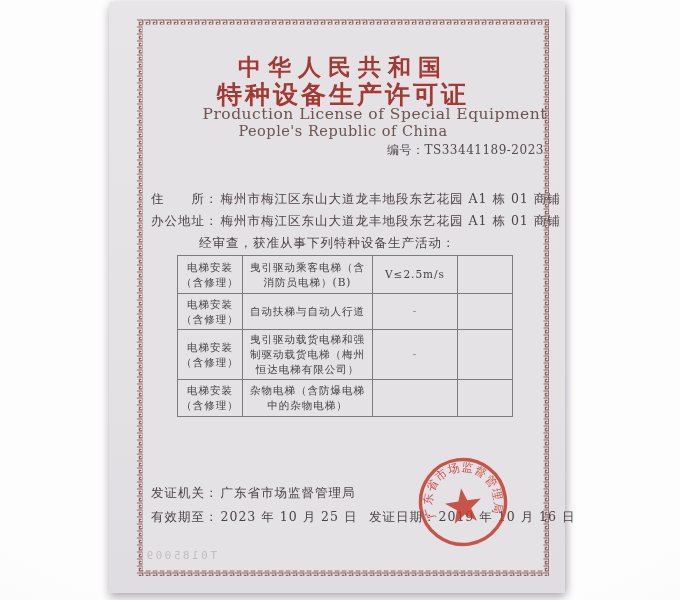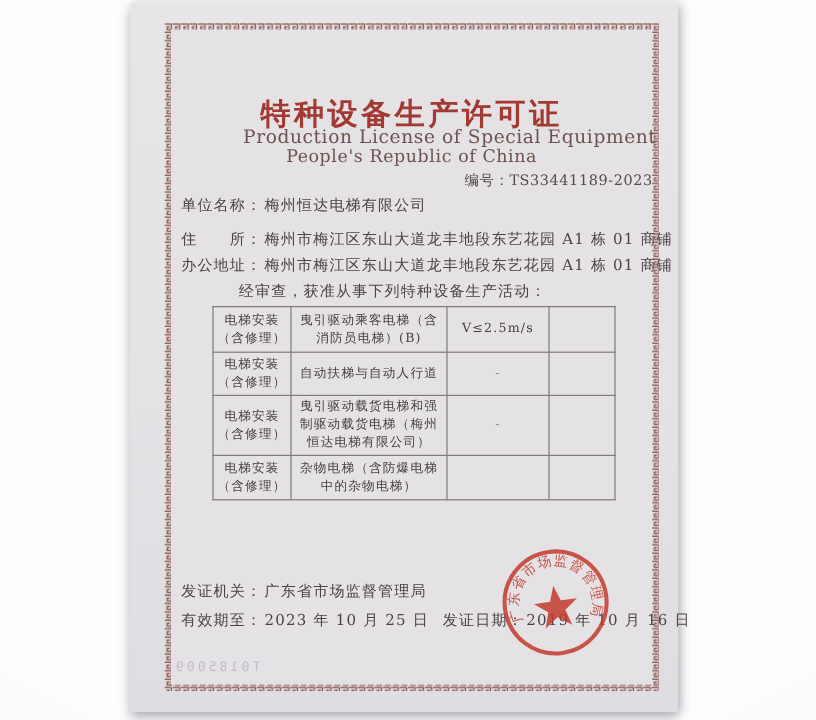--- a/index.html
+++ b/index.html
@@ -52,31 +52,29 @@
         <pattern id="gk" width="7" height="7" patternUnits="userSpaceOnUse">
           <path d="M0 1 H5.8 V5.8 H2.4 V3.4 H4.4" fill="none" stroke="#8d5c55" stroke-width="1.2"></path>
         </pattern>
       </defs>
       <rect x="0" y="0" width="412" height="557" fill="url(#gk)"></rect>
       <rect x="5.5" y="5.5" width="401" height="546" fill="#e4e2e5"></rect>
     </svg>
 
     <div class="content">
 
+      <div class="abs t-cn1">中华人民共和国</div>
       <div class="abs t-cn2">特种设备生产许可证</div>
       <div class="abs t-en1">Production License of Special Equipment</div>
       <div class="abs t-en2">People's Republic of China</div>
 
       <div class="abs num">
         <span>编号：</span><span>TS33441189-2023</span>
       </div>
 
-      <div class="abs line l-unit">
-        <span class="lbl">单位名称：</span><span>梅州恒达电梯有限公司</span>
-      </div>
       <div class="abs line l-addr">
         <span class="lbl">住　　所：</span><span>梅州市梅江区东山大道龙丰地段东艺花园 A1 栋 01 商铺</span>
       </div>
       <div class="abs line l-office">
         <span class="lbl">办公地址：</span><span>梅州市梅江区东山大道龙丰地段东艺花园 A1 栋 01 商铺</span>
       </div>
       <div class="abs line l-approval">经审查，获准从事下列特种设备生产活动：</div>
 
       <table class="permits">
         <colgroup>

